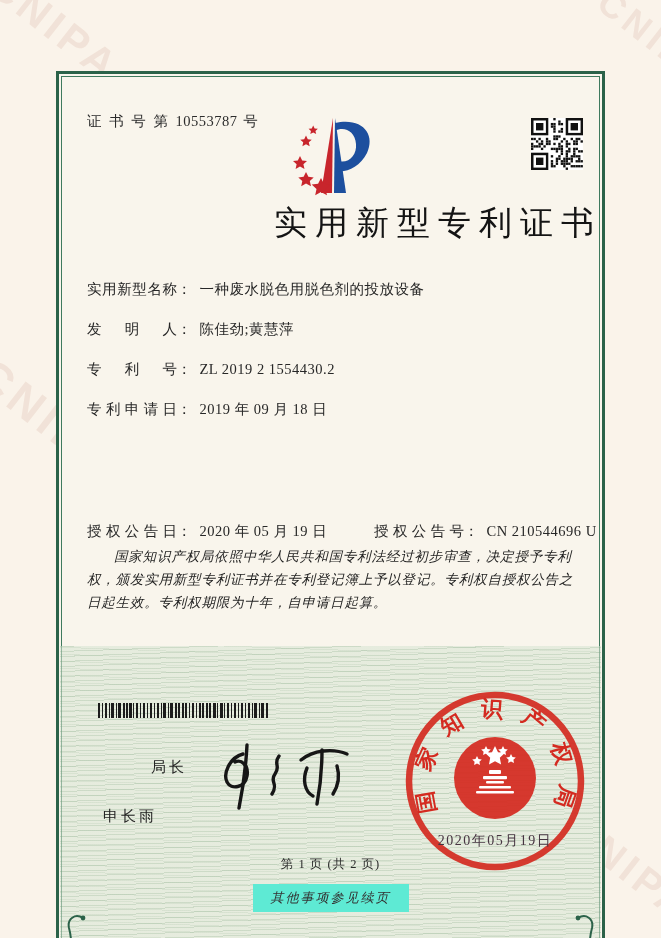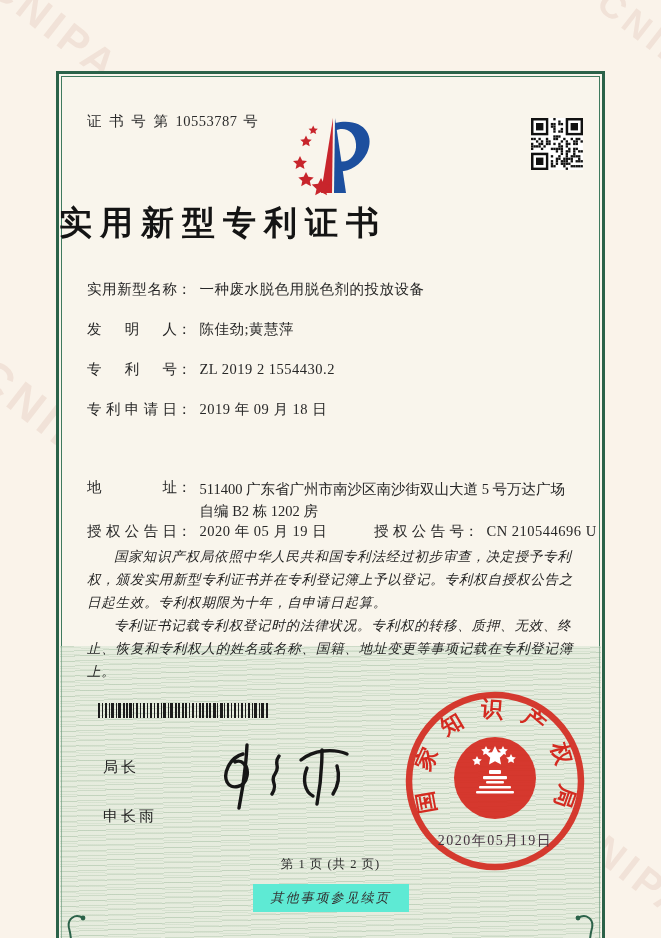--- a/index.html
+++ b/index.html
@@ -29,41 +29,41 @@
       repeating-linear-gradient(2deg,  rgba(116,158,118,0.12) 0 1px, rgba(255,255,255,0) 1px 7px),
       linear-gradient(rgba(214,228,210,0.55), rgba(214,228,210,0.55));
   }
 
   .cert-no { position:absolute; left:28px; top:38px; font-size:14.5px; color:#2c2c2c; letter-spacing:2px; }
   .cert-no .num { letter-spacing:0.5px; }
 
   .logo { position:absolute; left:229px; top:40px; }
   .qr   { position:absolute; left:472px; top:44px; }
 
-  .title { position:absolute; left:0; right:0; top:127px; text-align:left;
-           font-size:33px; font-weight:bold; color:#141414; letter-spacing:8px; }
+  .title { position:absolute; left:0; right:0; top:127px; text-align:right;
+           font-size:33px; font-weight:normal; color:#141414; letter-spacing:8px; }
 
   .row { position:absolute; left:28px; font-size:14.5px; color:#272727; white-space:nowrap; }
   .row .lab { display:inline-block; width:90px; text-align:justify; text-align-last:justify; vertical-align:top; }
   .row .colon { margin-right:8px; }
   .row .val { letter-spacing:0.5px; }
   .addr-lines { display:inline-block; vertical-align:top; white-space:normal; width:380px; line-height:22px; }
 
   .legal { position:absolute; left:28px; top:471px; width:496px;
            font-size:13.5px; line-height:23px; color:#1f1f1f; font-style:italic; letter-spacing:0.8px; }
   .legal p { text-indent:2em; margin:0; }
 
   .barcode { position:absolute; left:39px; top:629px; width:170px; height:15px;
     background:
       repeating-linear-gradient(90deg,#1c1c1c 0 1.5px, transparent 1.5px 3.5px),
       repeating-linear-gradient(90deg,#1c1c1c 0 1px, transparent 1px 6.5px); }
 
   .sig-label { position:absolute; left:44px; font-size:15px; color:#222; letter-spacing:3px;
                font-family:"Liberation Sans", sans-serif; }
-  .sig-role  { top:684px; }
+  .sig-role  { top:684px;margin-left:48px; }
   .sig-name  { top:711px;margin-top:22px; }
   .signature { position:absolute; left:150px; top:664px; }
 
   .seal { position:absolute; left:340px; top:616px; }
 
   .page-info { position:absolute; left:0; right:0; top:782px; text-align:center;
                font-size:12.5px; color:#2a2a2a; letter-spacing:1px; }
 
   .flourish { position:absolute; bottom:2px; }
   .flourish.left  { left:2px; }
@@ -246,33 +246,29 @@
     </div>
     <div class="row" style="top:246px">
       <span class="lab">发明人</span><span class="colon">：</span><span class="val">陈佳劲;黄慧萍</span>
     </div>
     <div class="row" style="top:286px">
       <span class="lab">专利号</span><span class="colon">：</span><span class="val">ZL 2019 2 1554430.2</span>
     </div>
     <div class="row" style="top:326px">
       <span class="lab">专利申请日</span><span class="colon">：</span><span class="val">2019 年 09 月 18 日</span>
     </div>
-    <div class="row" style="top:404px">
-      <span class="lab">地址</span><span class="colon">：</span><span class="addr-lines"><span>511400 广东省广州市南沙区南沙街双山大道 5 号万达广场</span><br><span>自编 B2 栋 1202 房</span></span>
-    </div>
     <div class="row" style="top:448px">
       <span class="lab">授权公告日</span><span class="colon">：</span><span class="val">2020 年 05 月 19 日</span>
     </div>
     <div class="row" style="top:448px; left:315px">
       <span class="lab">授权公告号</span><span class="colon">：</span><span class="val">CN 210544696 U</span>
     </div>
 
     <div class="legal">
       <p>国家知识产权局依照中华人民共和国专利法经过初步审查，决定授予专利权，颁发实用新型专利证书并在专利登记簿上予以登记。专利权自授权公告之日起生效。专利权期限为十年，自申请日起算。</p>
-      <p>专利证书记载专利权登记时的法律状况。专利权的转移、质押、无效、终止、恢复和专利权人的姓名或名称、国籍、地址变更等事项记载在专利登记簿上。</p>
     </div>
 
     <div class="barcode"></div>
 
     <div class="sig-label sig-role">局长</div>
     <div class="sig-label sig-name">申长雨</div>
 
     <svg class="signature" width="160" height="80" viewBox="0 0 160 80">
       <g fill="none" stroke="#161616" stroke-width="3.4" stroke-linecap="round" stroke-linejoin="round">
         <path d="M34,16 C20,20 14,36 18,44 C22,52 36,50 38,38 C40,27 32,21 26,24"></path>

